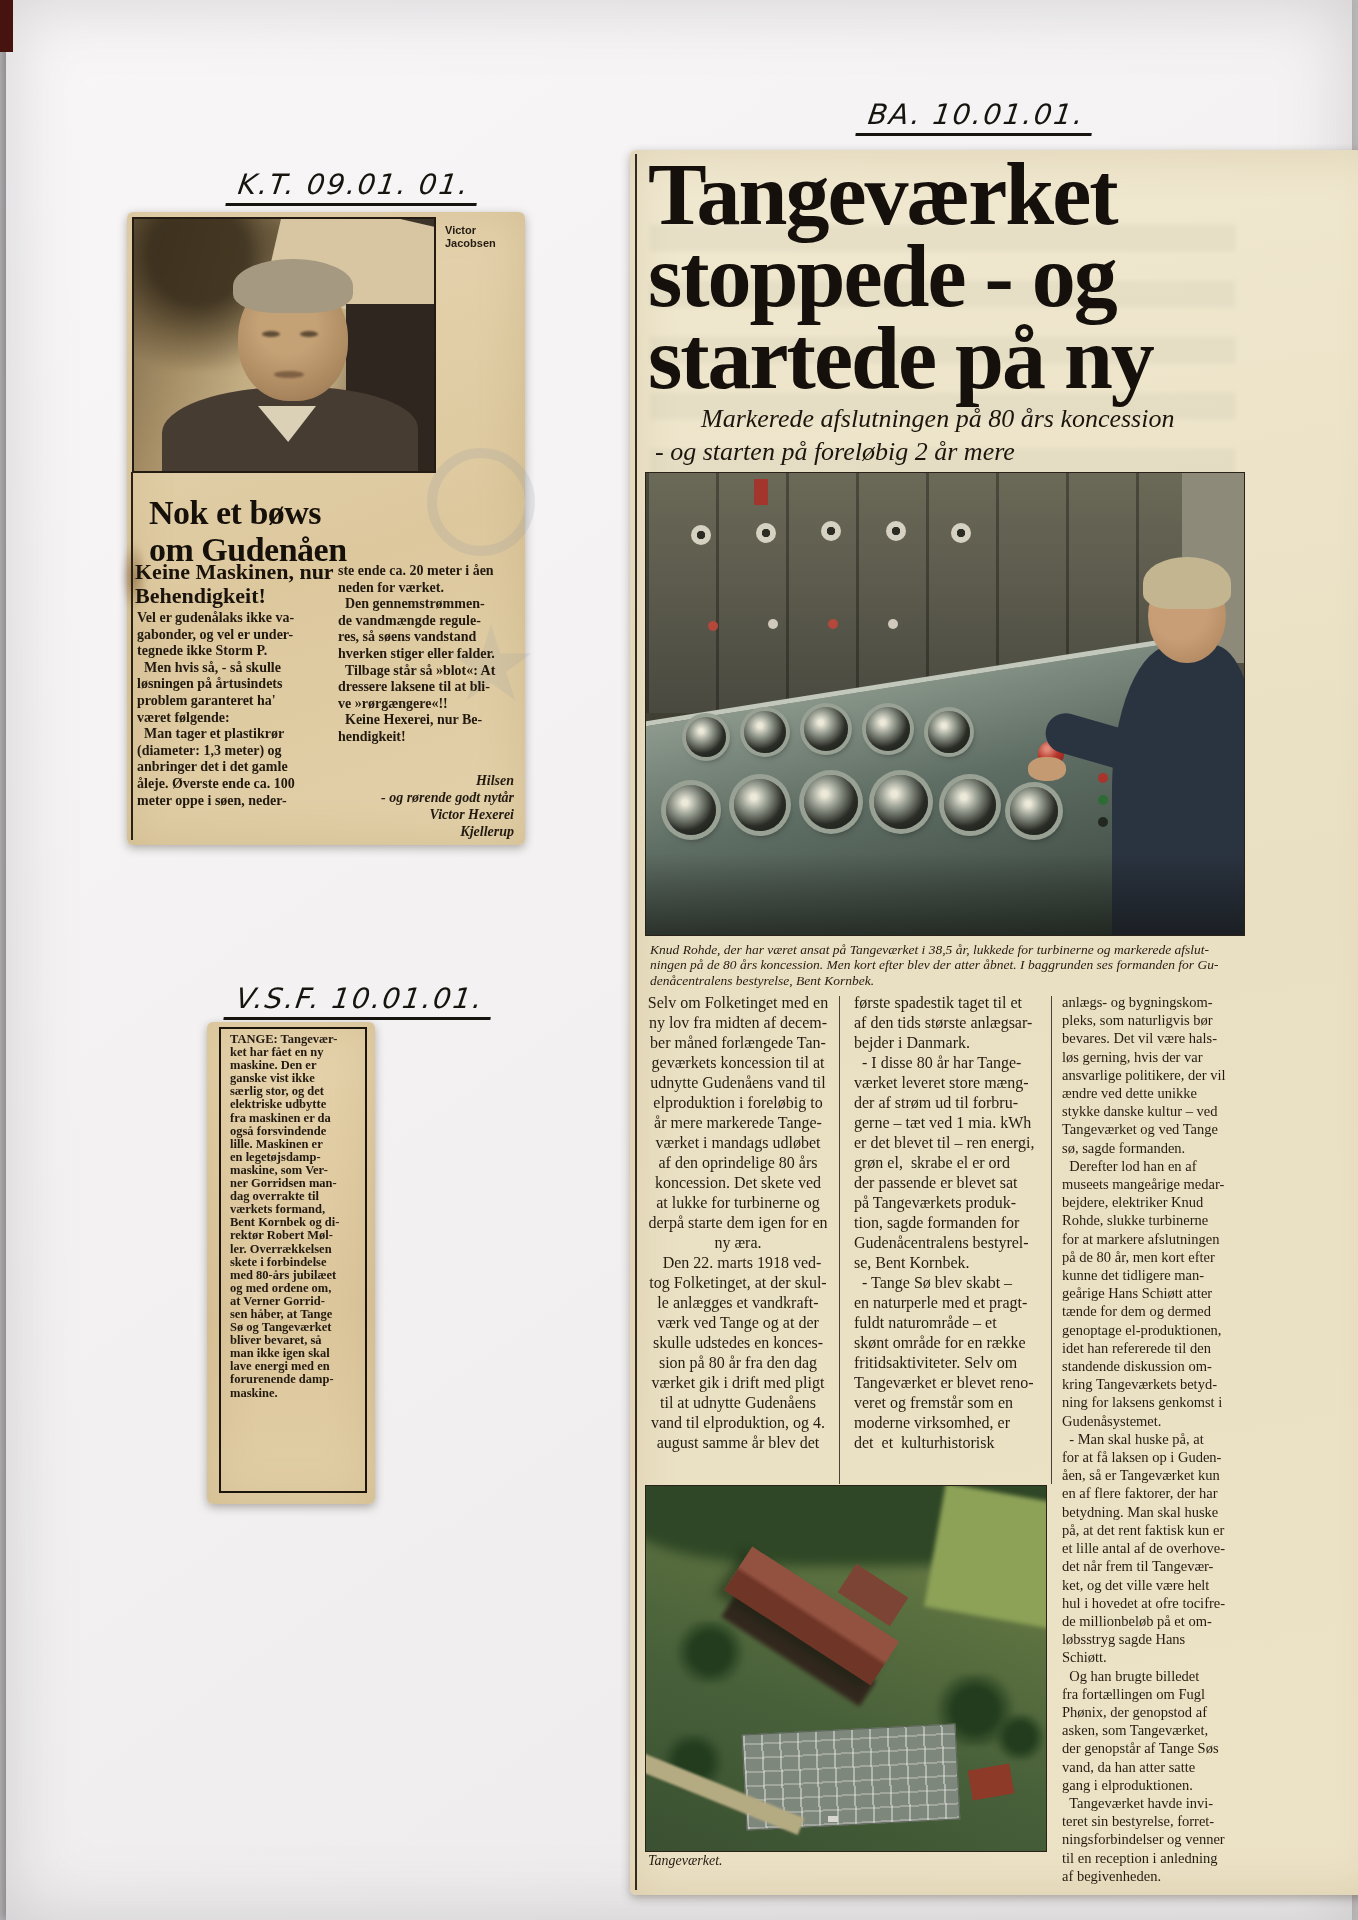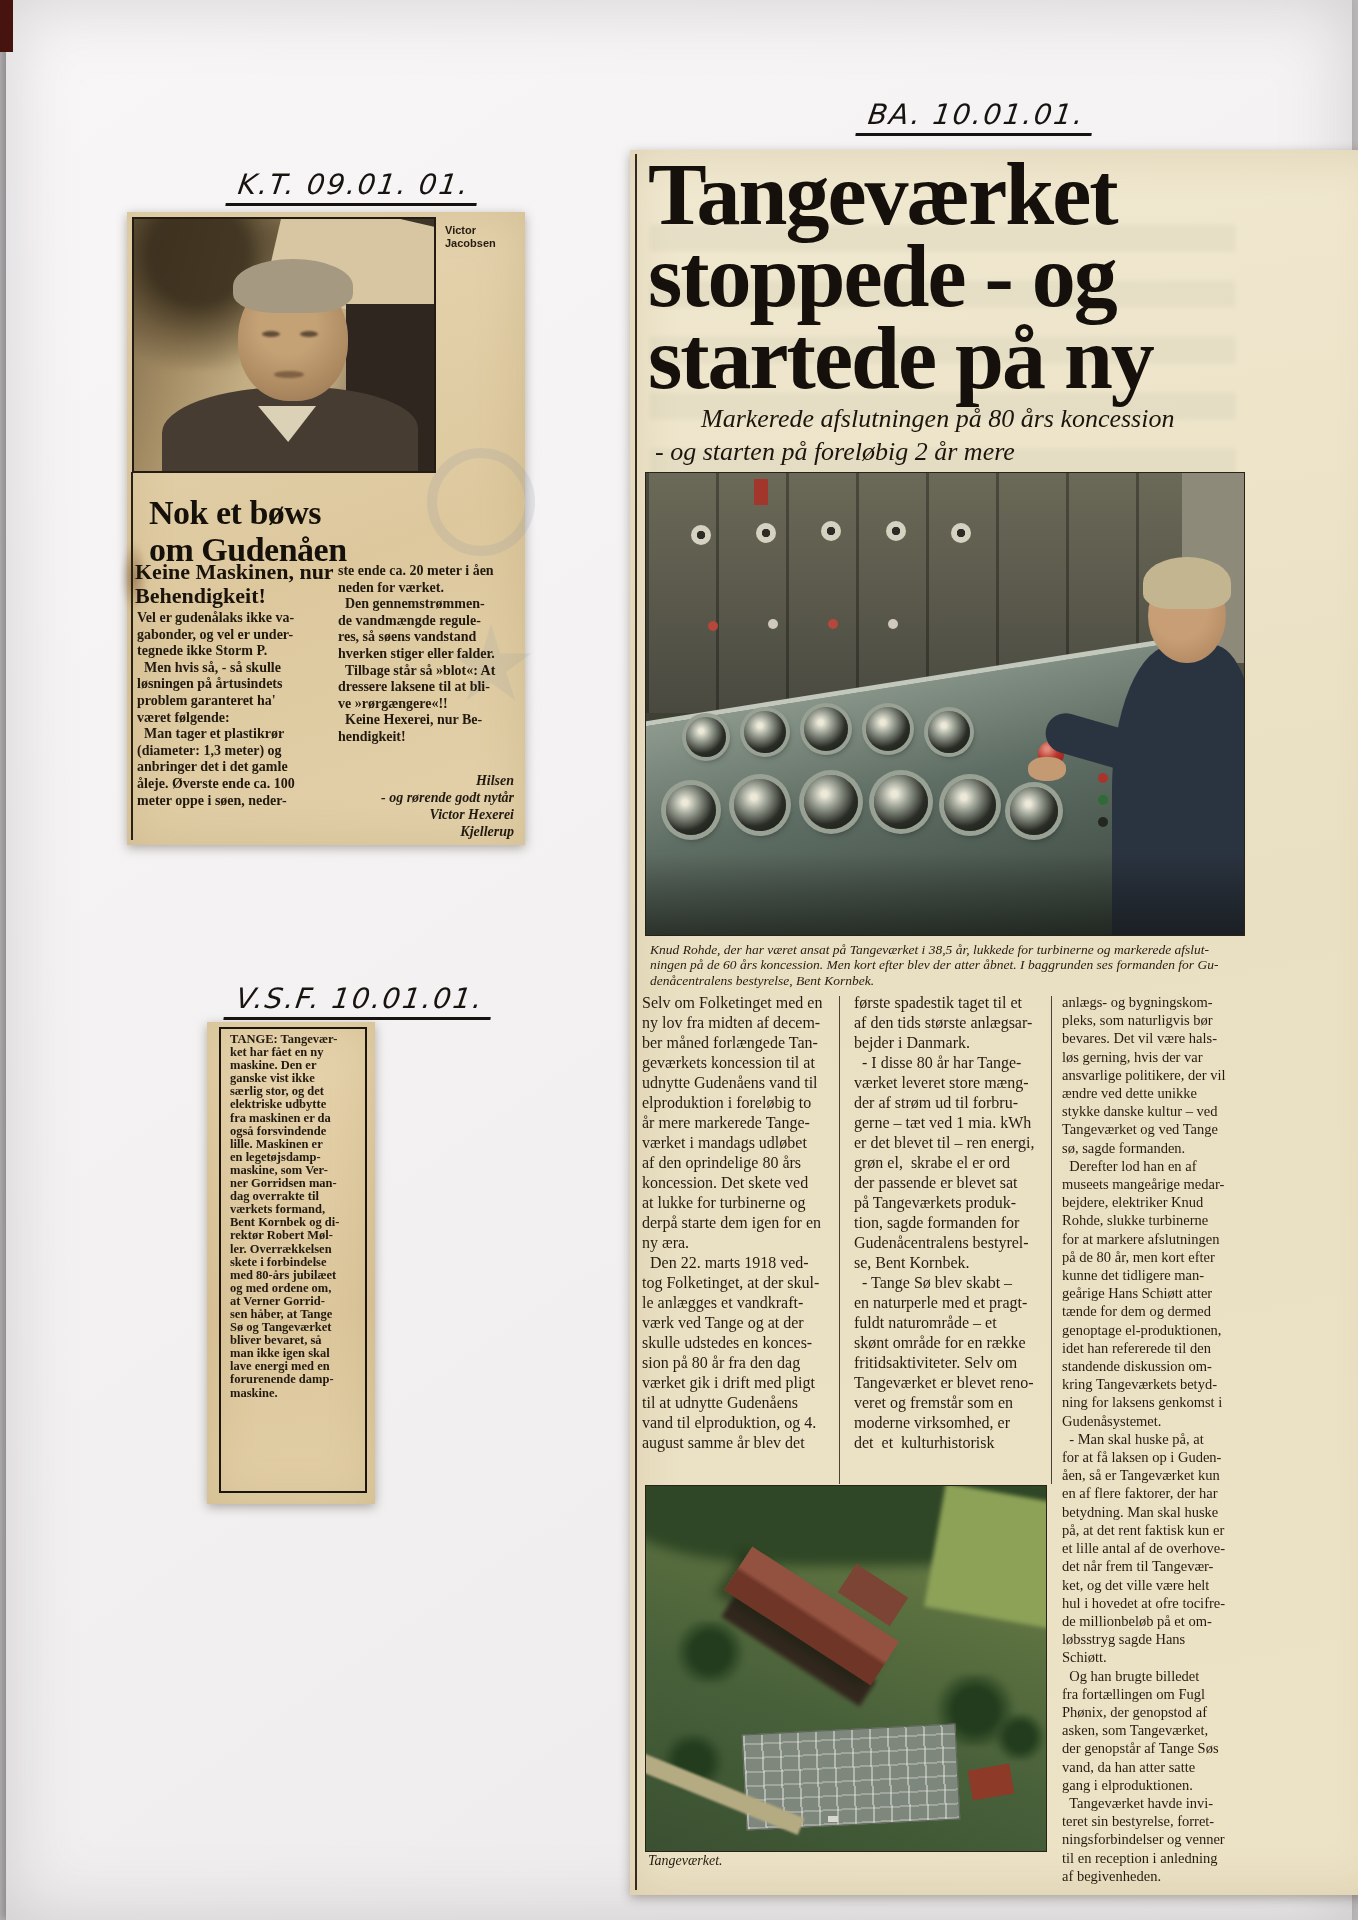--- a/index.html
+++ b/index.html
@@ -10,21 +10,21 @@
           box-shadow:inset 0 0 70px rgba(120,115,118,.28), -4px 0 8px rgba(60,55,58,.35);}
   .corner-mark{position:absolute;left:0;top:0;width:13px;height:52px;background:#47130e;}
 
   
   .hw{position:absolute;font-family:"DejaVu Sans",sans-serif;font-style:italic;
       font-weight:500;font-size:28px;color:#17130f;letter-spacing:2px;
       transform:skewX(-8deg);border-bottom:3px solid #17130f;padding:0 10px 2px 10px;
       white-space:nowrap;}
 
   
-  .clip{position:absolute;box-shadow:0 3px 10px rgba(70,60,48,.4), inset 0 0 48px rgba(150,118,66,.20);}
+  .clip{position:absolute;box-shadow:0 3px 10px rgba(70,60,48,.4), inset 0 0 48px rgba(150,118,66,.20);border-radius:6px;}
   .art{position:absolute;}
 
   
   .clip-gudenaa{left:127px;top:212px;width:398px;height:633px;
       background:linear-gradient(160deg,#e7d6b2 0%,#ddc89e 55%,#e3d1aa 100%);}
   .g-photo{position:absolute;left:5px;top:5px;width:300px;height:252px;overflow:hidden;
       border:2px solid #241c12;
       background:linear-gradient(105deg,#7f6c4f 0%,#a38c64 20%,#c3ad83 42%,#cbb78c 62%,#907d5f 74%,#564739 88%,#3b3128 100%);}
   .g-credit{position:absolute;left:318px;top:12px;width:76px;
       font-family:"Liberation Sans",sans-serif;font-weight:bold;font-size:11px;line-height:13px;
@@ -61,21 +61,21 @@
   .t-subtitle{position:absolute;left:25px;top:252px;width:580px;margin:0;
       font-size:26px;line-height:33px;font-style:italic;color:#1c150d;
       text-indent:46px;white-space:pre-line;}
   .t-photo{position:absolute;left:15px;top:322px;width:598px;height:462px;overflow:hidden;
       border:1px solid #2a2218;
       background:linear-gradient(#5a594b 0%,#454437 42%,#2b2a23 100%);}
   .t-caption{position:absolute;left:20px;top:792px;width:598px;
       font-size:13.5px;line-height:15.3px;font-style:italic;color:#241c11;white-space:pre-wrap;}
   .t-col{position:absolute;top:843px;font-size:16px;line-height:20px;color:#241c11;
       white-space:pre-wrap;}
-  .t-col1{left:12px;width:192px;}
+  .t-col1{left:12px;width:192px;text-align:center;}
   .t-col2{left:224px;width:192px;}
   .t-col3{left:432px;width:196px;font-size:14.5px;line-height:18.2px;}
   .t-rule{position:absolute;top:846px;width:1px;height:488px;background:#4a4236;}
   .t-rule.r1{left:209px;}
   .t-rule.r2{left:421px;}
   .t-photo2{position:absolute;left:15px;top:1335px;width:400px;height:365px;overflow:hidden;
       border:1px solid #2a2218;
       background:linear-gradient(200deg,#7b8b51 0%,#5d7240 30%,#48603a 62%,#3a5031 100%);}
   .t-caption2{position:absolute;left:18px;top:1703px;font-size:14px;font-style:italic;color:#241c11;}
 
@@ -198,21 +198,21 @@
       <div class="art" style="left:452px;top:344px;width:10px;height:10px;border-radius:50%;background:#23281f;"></div>
       <div class="art" style="left:470px;top:346px;width:10px;height:10px;border-radius:50%;background:#a8352c;"></div>
       <div class="art" style="left:398px;top:252px;width:125px;height:40px;background:#2a3340;border-radius:20px;transform:rotate(16deg);"></div>
       <div class="art" style="left:382px;top:284px;width:38px;height:24px;background:#c49a72;border-radius:45%;"></div>
       <div class="art" style="left:466px;top:172px;width:145px;height:290px;background:#2a3340;border-radius:42% 30% 0 0/50% 40% 0 0;"></div>
       <div class="art" style="left:502px;top:96px;width:78px;height:94px;background:radial-gradient(circle at 40% 45%,#c89e76 40%,#a87f58);border-radius:50%;"></div>
       <div class="art" style="left:497px;top:84px;width:88px;height:52px;background:#c3b58f;border-radius:50% 50% 30% 30%;"></div>
       <div class="art" style="left:0;top:380px;width:598px;height:82px;background:linear-gradient(rgba(15,15,12,0),rgba(15,15,12,.55));"></div>
     </div>
     <div class="t-caption">Knud Rohde, der har været ansat på Tangeværket i 38,5 år, lukkede for turbinerne og markerede afslut-
-ningen på de 60 års koncession. Men kort efter blev der atter åbnet. I baggrunden ses formanden for Gu-
+ningen på de 80 års koncession. Men kort efter blev der atter åbnet. I baggrunden ses formanden for Gu-
 denåcentralens bestyrelse, Bent Kornbek.</div>
 
     <div class="t-col t-col1">Selv om Folketinget med en
 ny lov fra midten af decem-
 ber måned forlængede Tan-
 geværkets koncession til at
 udnytte Gudenåens vand til
 elproduktion i foreløbig to
 år mere markerede Tange-
 værket i mandags udløbet

